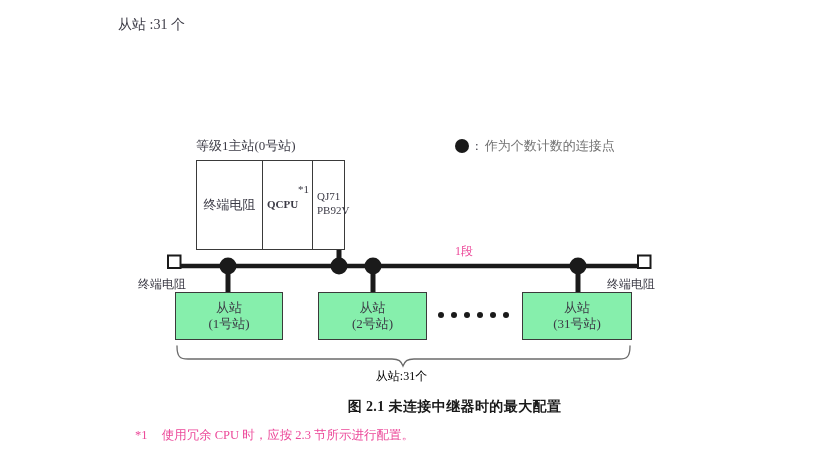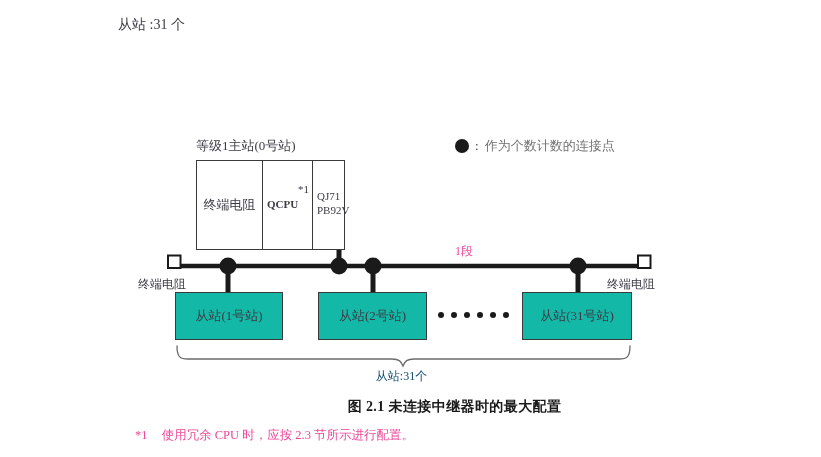--- a/index.html
+++ b/index.html
@@ -58,36 +58,36 @@
   
   #bus-svg{left:0;top:0;width:821px;height:457px;pointer-events:none;}
 
   
   #segment-label{left:455px;top:243px;font-size:12px;color:#ec4899;}
   #terminator-label-left{left:138px;top:276px;font-size:12px;color:#3b3a45;white-space:nowrap;}
   #terminator-label-right{left:607px;top:276px;font-size:12px;color:#3b3a45;white-space:nowrap;}
 
   
   .slave-box{
-    height:48px;border:1.3px solid #3a3a3a;box-sizing:border-box;background:#14b8a6;
-    display:flex;flex-direction:row;align-items:center;justify-content:center;
+    height:48px;border:1.3px solid #3a3a3a;box-sizing:border-box;background:#86efac;
+    display:flex;flex-direction:column;align-items:center;justify-content:center;
     font-size:13px;color:#3b3a45;line-height:1.25;
   }
   #slave-1{left:175px;top:292px;width:108px;}
   #slave-2{left:318px;top:292px;width:109px;}
   #slave-31{left:522px;top:292px;width:110px;}
 
   
   #ellipsis{left:438px;top:312px;display:flex;gap:7px;align-items:center;}
   #ellipsis i{width:6px;height:6px;border-radius:50%;background:#1a1a1a;display:block;}
 
   
   #brace-label{
     left:0;top:368px;width:821px;text-align:center;
-    font-size:12px;color:#0c4a6e;
+    font-size:12px;color:#000000;
   }
   #brace-label span{margin-left:-18px;}
 
   
   #figure-caption{
     left:0;top:398px;width:821px;text-align:center;
     font-size:14px;font-weight:bold;color:#1a1a1a;letter-spacing:.4px;padding-left:44px;
   }
   #footnote{left:135px;top:427px;font-size:12.5px;color:#ec4899;white-space:nowrap;}
   #footnote-mark{margin-right:11px;}

